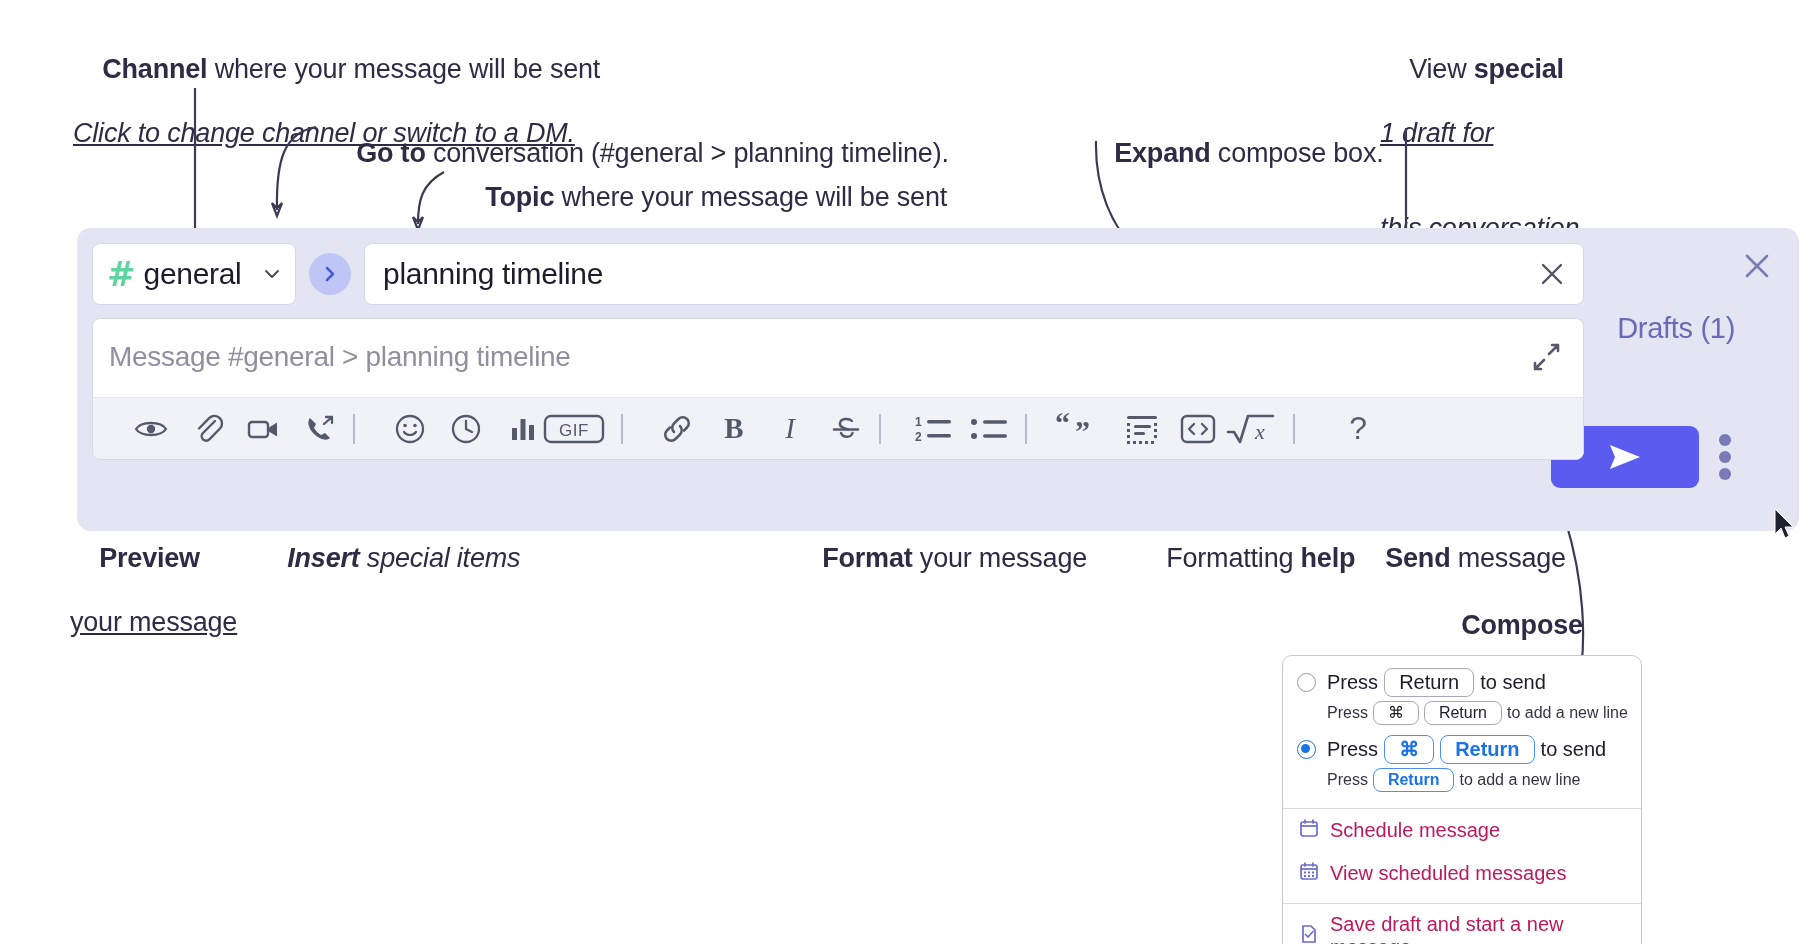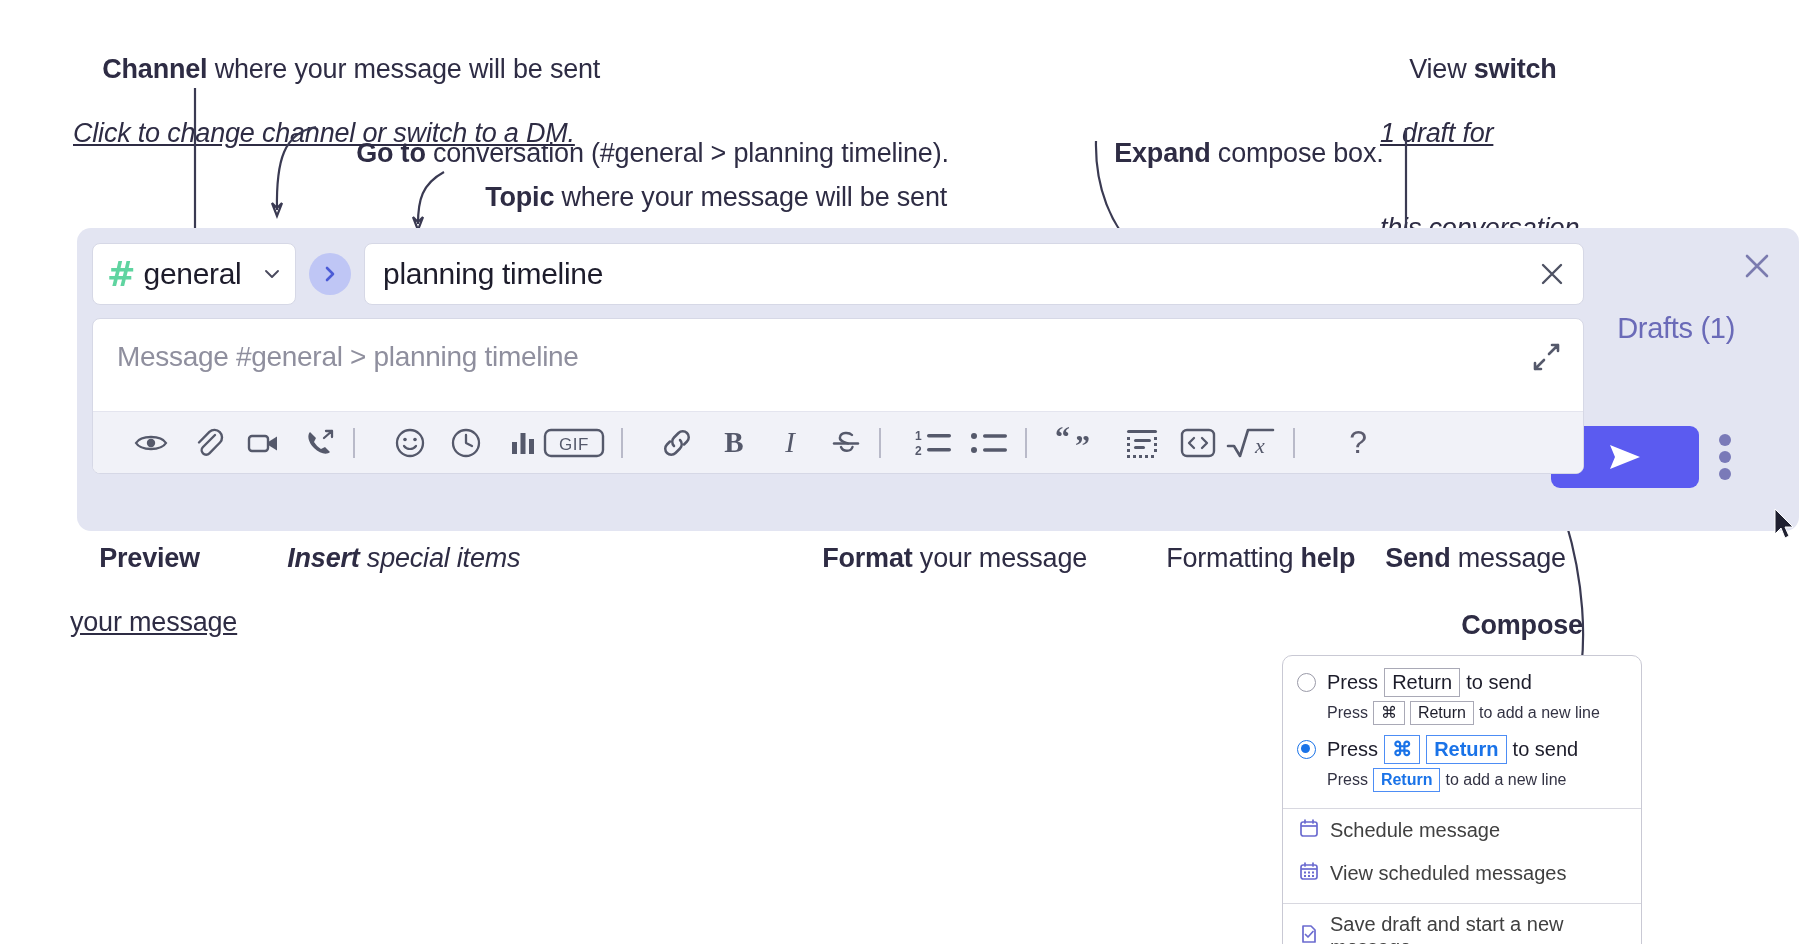--- a/index.html
+++ b/index.html
@@ -63,22 +63,22 @@
   }
   .topic-val{flex:1;font-size:30px;color:#1d1c2b;letter-spacing:-0.3px;}
   .x-btn{width:30px;height:30px;flex:0 0 auto;}
 
   
   .msg-box{
     margin-top:13px;background:#fff;border:1px solid #d6d8e6;border-radius:8px;
     box-sizing:border-box;overflow:hidden;
   }
   .msg-field{
-    height:92px;position:relative;display:flex;align-items:flex-start;
-    padding:22px 0 0 24px;box-sizing:border-box;
+    height:78px;position:relative;display:flex;align-items:flex-start;
+    padding:22px 0 0 16px;box-sizing:border-box;
   }
   .placeholder{font-size:28px;color:#8f8f9e;letter-spacing:-0.3px;}
   .expand-ic{position:absolute;right:20px;top:22px;width:32px;height:32px;}
 
   .toolbar{
     height:62px;background:#f1f2f8;border-top:1px solid #e4e5ef;
     display:flex;align-items:center;padding-left:20px;box-sizing:border-box;
   }
   .tb{width:56px;height:56px;display:flex;align-items:center;justify-content:flex-end;flex:0 0 auto;}
   .tb svg{display:block;}
@@ -108,26 +108,26 @@
   .opt{display:flex;align-items:center;padding:2px 0 0 14px;}
   .radio{width:19px;height:19px;border-radius:50%;border:1.8px solid #9a9aa8;
          box-sizing:border-box;margin-right:11px;flex:0 0 auto;position:relative;}
   .radio.on{border-color:#1a73e8;}
   .radio.on::after{content:"";position:absolute;left:3px;top:3px;width:9px;height:9px;
                    border-radius:50%;background:#1a73e8;}
   .opt-txt{font-size:20px;color:#1c1c2a;display:flex;align-items:center;gap:6px;}
   .sub{font-size:16px;color:#333344;padding:4px 0 8px 44px;display:flex;align-items:center;gap:5px;}
   .key{
     display:inline-flex;align-items:center;justify-content:center;
-    border:1px solid #a9a9b6;border-radius:0;padding:1px 7px;
+    border:1px solid #a9a9b6;border-radius:8px;padding:1px 14px;
     font-size:inherit;color:#1c1c2a;background:#fff;line-height:1.25;
   }
   .key.blue{border-color:#4d8df5;color:#1a73e8;font-weight:700;}
   .mdiv{height:1px;background:#d8d8e0;margin:8px 0 0 0;}
-  .mitem{display:flex;align-items:center;gap:11px;padding:9px 0 9px 16px;font-size:20px;color:#404040;}
+  .mitem{display:flex;align-items:center;gap:11px;padding:9px 0 9px 16px;font-size:20px;color:#be185d;}
   .mitem svg{flex:0 0 auto;}
 </style>
 </head>
 <body>
 
 <div class="stage">
 
   <div class="anno" style="left:29px;top:22px;">
     <span><b>Channel</b><span> where your message will be sent</span></span>
     <i class="l2">Click to change channel or switch to a DM.</i>
@@ -139,21 +139,21 @@
 
   <div class="anno" style="left:412px;top:150px;">
     <b>Topic</b><span> where your message will be sent</span>
   </div>
 
   <div class="anno" style="left:1041px;top:106px;">
     <b>Expand</b><span> compose box.</span>
   </div>
 
   <div class="anno" style="left:1336px;top:22px;">
-    <span><span>View </span><b>switch</b></span>
+    <span><span>View </span><b>special</b></span>
     <i class="l2">1 draft for</i>
     <i class="l2">this conversation</i>
   </div>
 
   <div class="anno" style="left:26px;top:511px;">
     <b>Preview</b>
     <span class="l2">your message</span>
   </div>
 
   <div class="anno" style="left:214px;top:511px;font-style:italic;">

